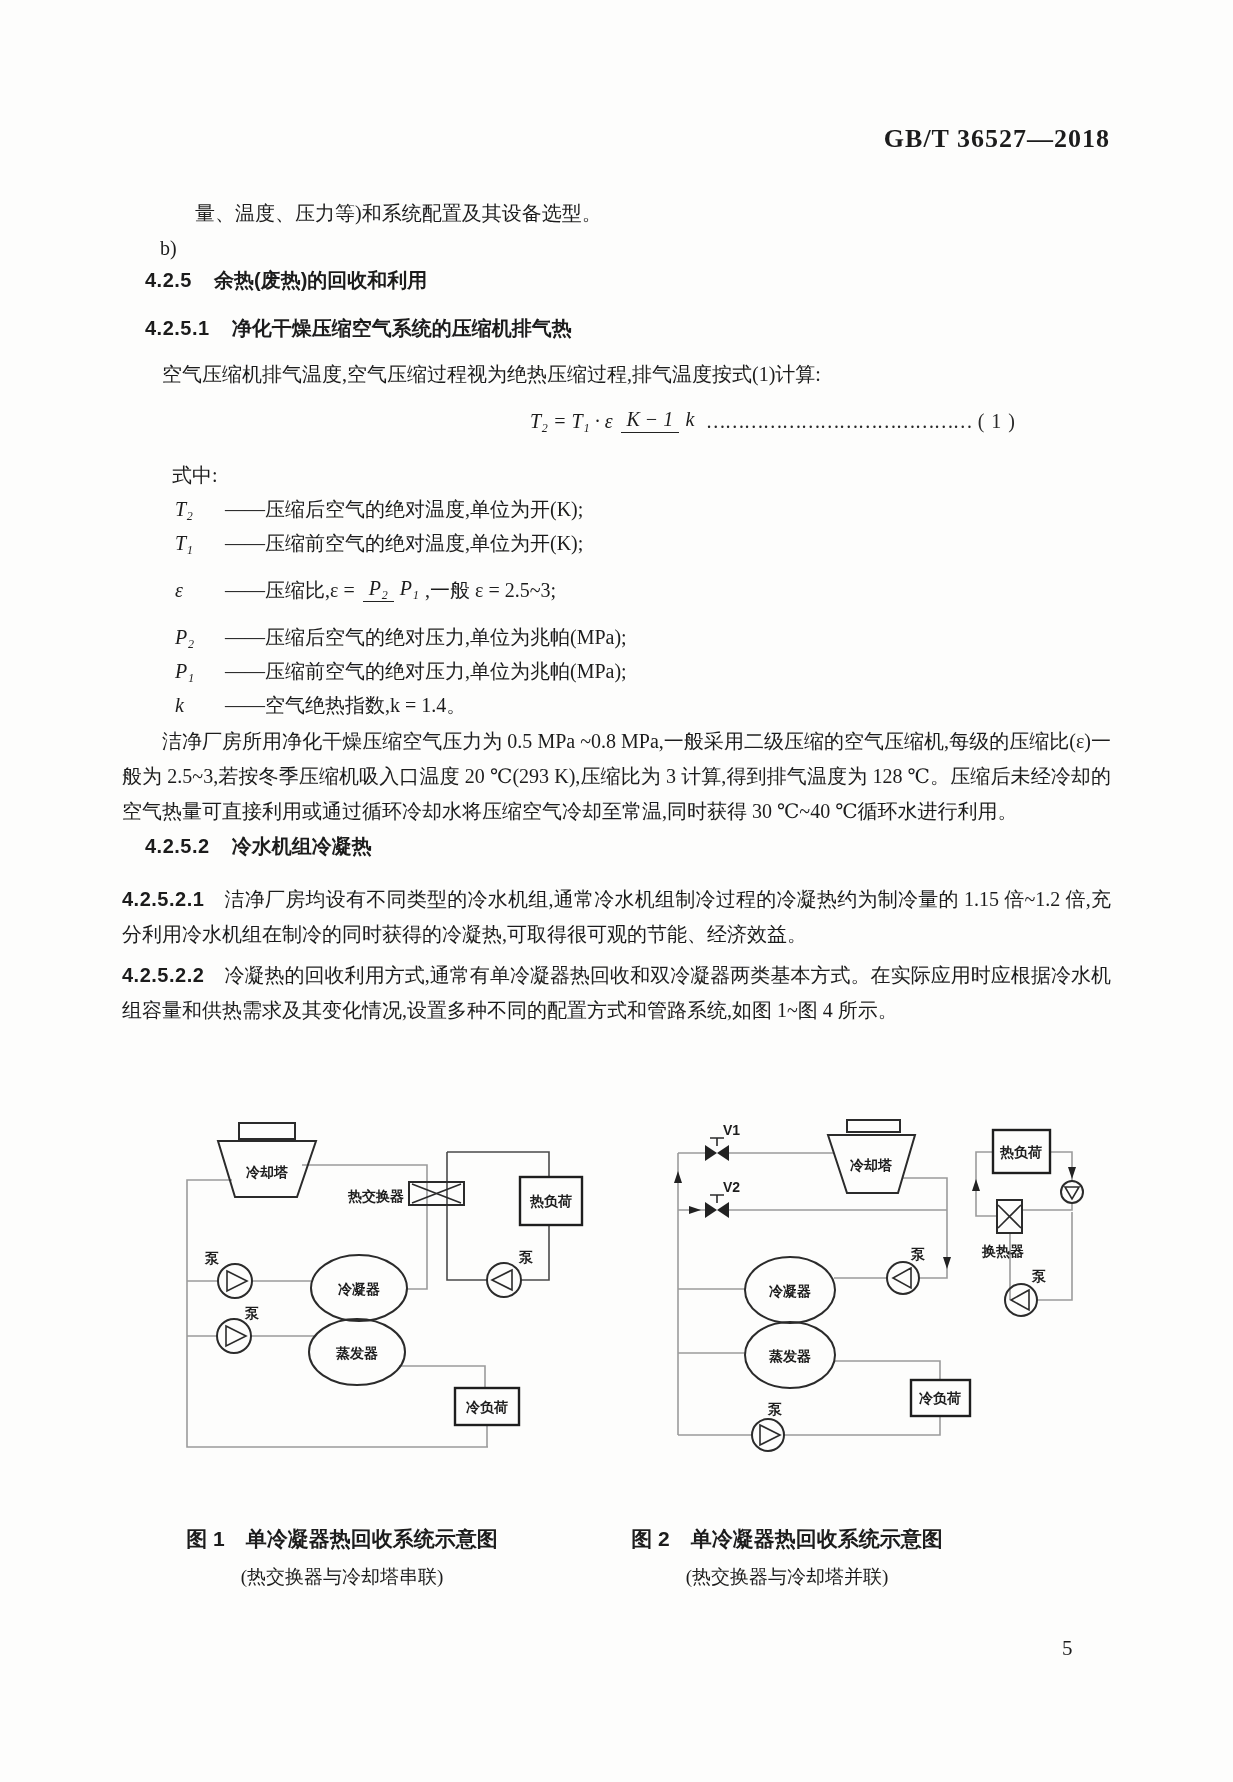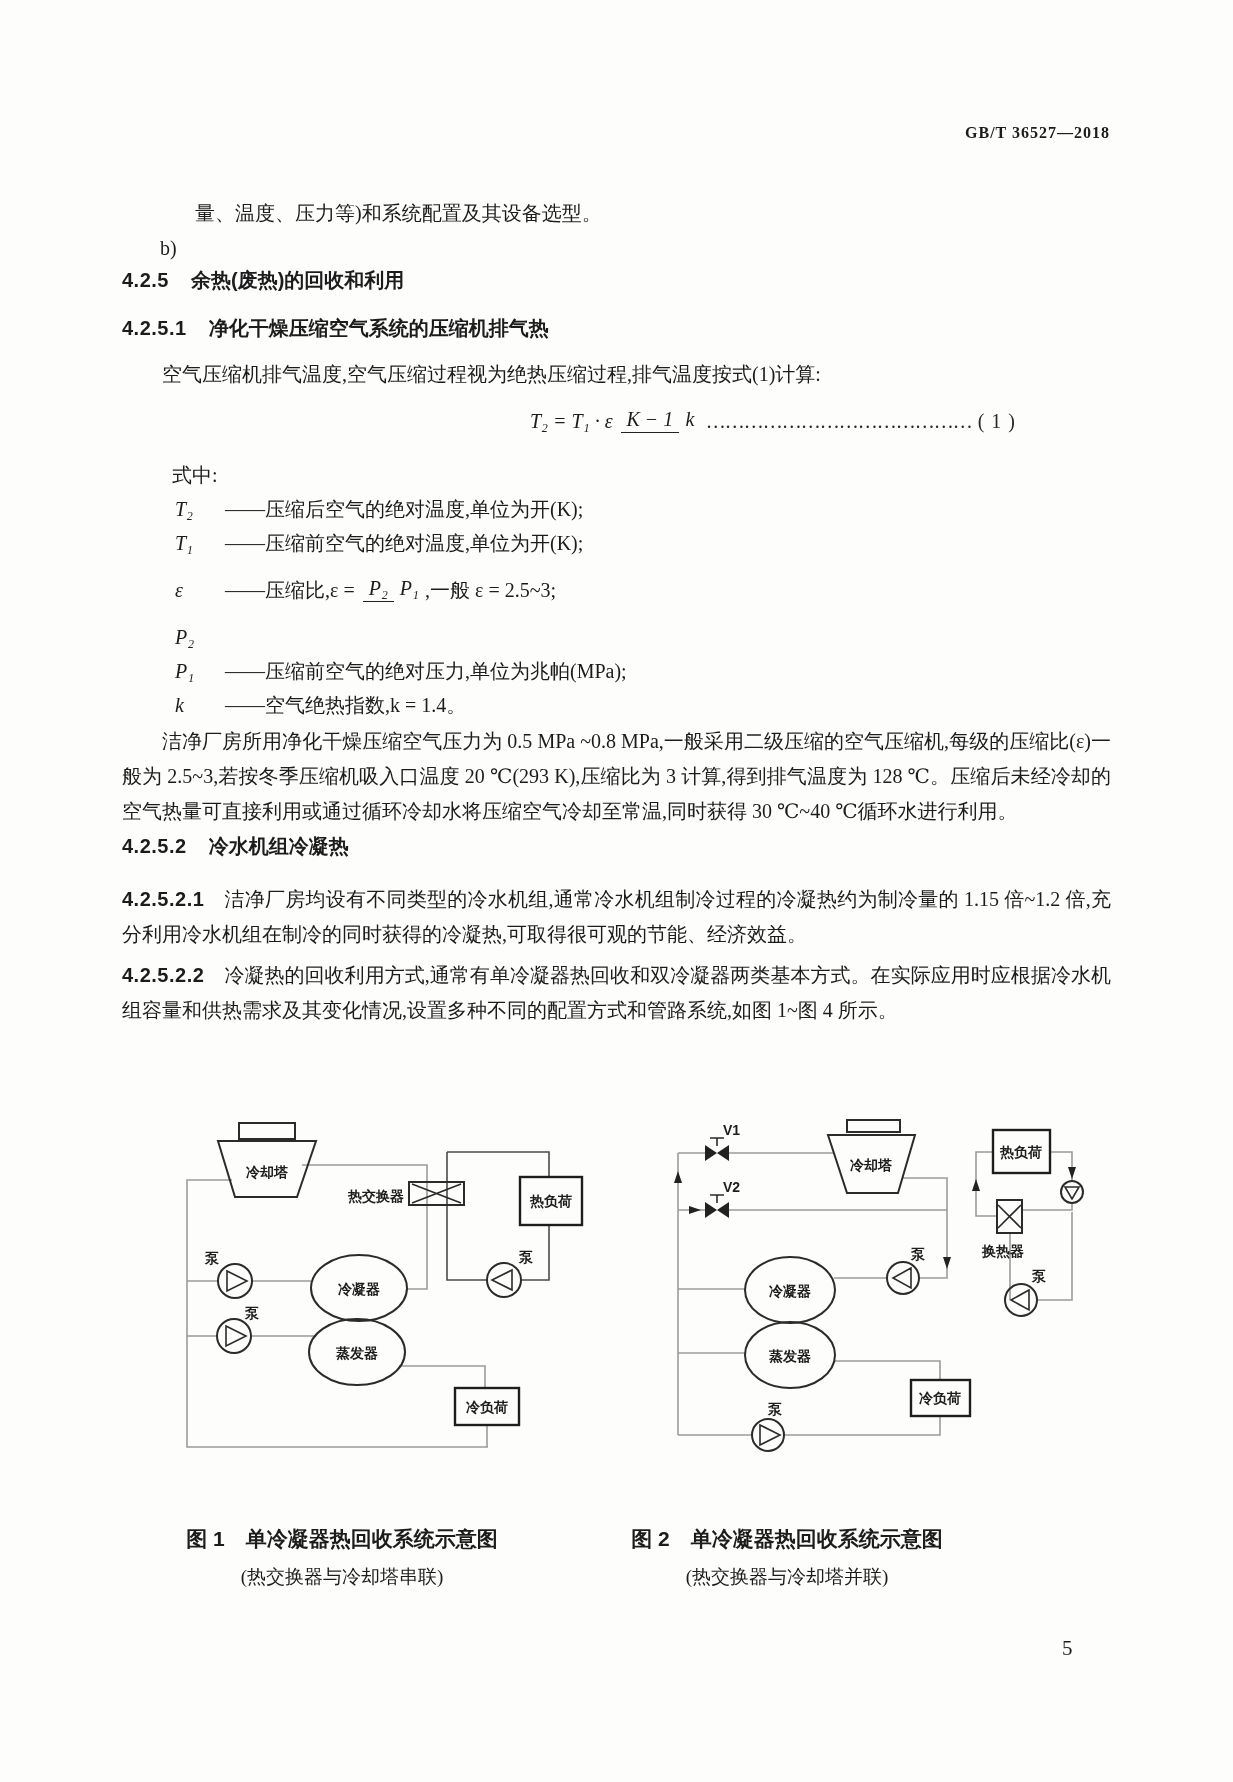--- a/index.html
+++ b/index.html
@@ -8,35 +8,35 @@
     width:1233px;height:1782px;
     margin:0 auto;
     background:#fdfdfc;
     color:#1c1c1c;
     font-family:"Liberation Serif","DejaVu Serif",serif;
     font-size:20px;
     overflow:hidden;
   }
   .doc-number{
     position:absolute;top:124px;right:123px;
-    font-weight:bold;font-size:16px;letter-spacing:1px;
+    font-weight:bold;font-size:26px;letter-spacing:1px;
     font-family:"Liberation Serif","DejaVu Serif",serif;
   }
   .content{
     position:absolute;left:122px;top:196px;width:989px;
   }
   .tline{line-height:35px;}
   .cont-line{padding-left:73px;}
   .hang{position:relative;padding-left:75px;}
   .hang .marker{position:absolute;left:38px;top:0;}
   .heading{
     font-family:"Liberation Sans","DejaVu Sans",sans-serif;
     font-weight:bold;font-size:20px;line-height:35px;
   }
-  .heading .hnum{margin-right:22px;letter-spacing:0.5px;}
+  .heading .hnum{margin-right:22px;letter-spacing:0.5px;margin-left:23px;}
   .h425{margin-top:32px;}
   .h4251{margin-top:13px;}
   .lead{margin-top:11px;text-indent:2em;line-height:35px;}
   .formula-row{display:flex;align-items:center;height:58px;}
   .f-left{margin-left:408px;display:flex;align-items:center;}
   .math{font-style:italic;font-family:"Liberation Serif","DejaVu Serif",serif;}
   .frac{display:inline-flex;flex-direction:row;text-align:center;vertical-align:middle;margin-left:8px;transform:translateY(-2px);}
   .frac .fnum{border-bottom:1.6px solid #222;padding:0 6px;line-height:26px;}
   .frac .fden{padding:0 6px;line-height:26px;}
   .f-right{margin-left:auto;padding-right:95px;display:flex;align-items:center;letter-spacing:-1px;color:#2a2a2a;}
@@ -128,20 +128,21 @@
       <span>——</span>
       <span>压缩比,ε =</span>
       <span class="frac math">
         <span class="fnum">P₂</span>
         <span class="fden">P₁</span>
       </span>
       <span>,一般 ε = 2.5~3;</span>
     </div>
     <div class="defrow">
       <span class="dsym math">P₂</span>
+      <span>——压缩后空气的绝对压力,单位为兆帕(MPa);</span>
     </div>
     <div class="defrow">
       <span class="dsym math">P₁</span>
       <span>——压缩前空气的绝对压力,单位为兆帕(MPa);</span>
     </div>
     <div class="defrow">
       <span class="dsym math">k</span>
       <span>——空气绝热指数,k = 1.4。</span>
     </div>
 

